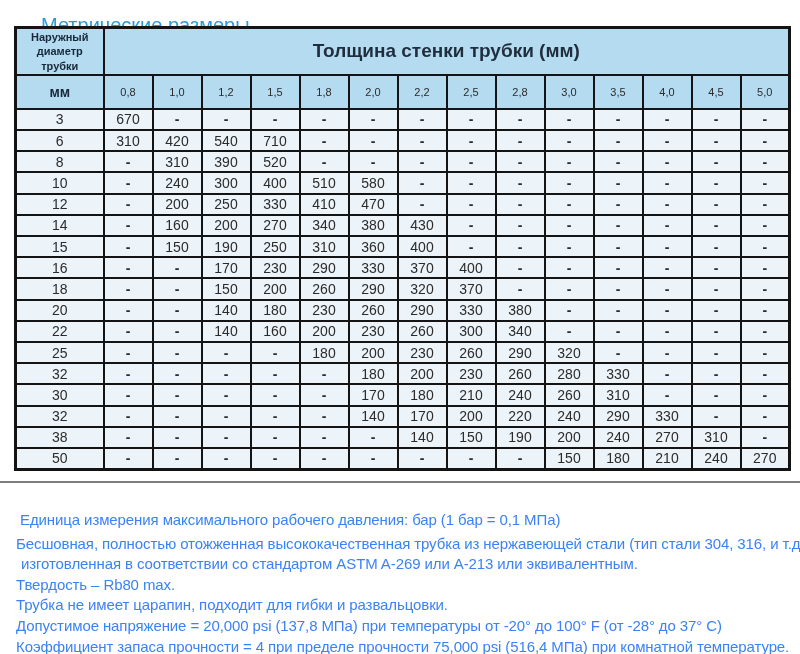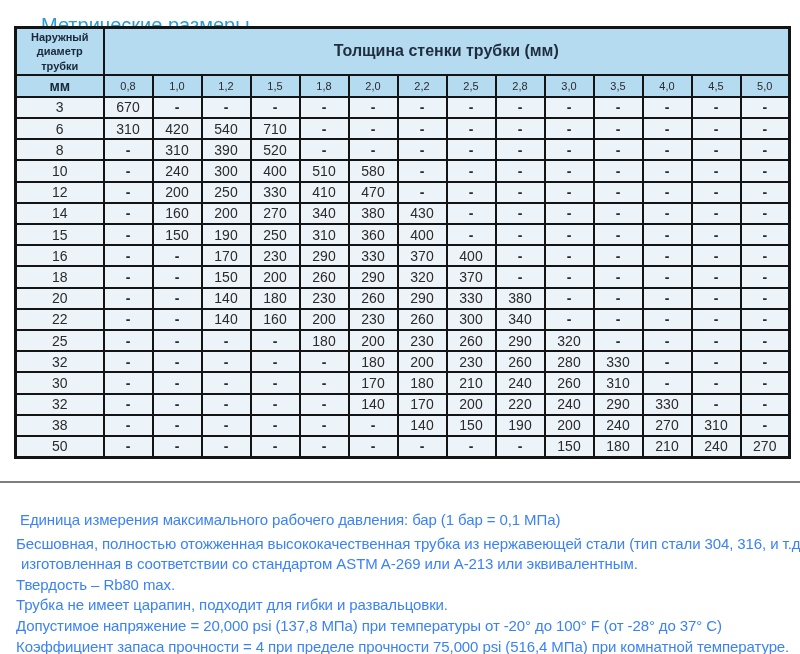--- a/index.html
+++ b/index.html
@@ -33,25 +33,25 @@
     color: #2b2b2b;
     overflow: hidden;
   }
   .metric-table thead th { background: #b4dbf0; }
   th.corner-header {
     font-size: 11px; font-weight: bold;
     color: #18283a; line-height: 1.3;
     height: 30px; padding: 1px 2px;
   }
   th.span-header {
-    font-size: 16px; font-weight: bold; color: #1f2d3d;
+    font-size: 19px; font-weight: bold; color: #1f2d3d;
   }
   th.unit-header {
     font-size: 14px; font-weight: bold; color: #18283a;
-    height: 22px;
+    height: 34px;
   }
   th.size-header { font-size: 11px; font-weight: 400; color: #2b2b2b; margin-top: 14px; }
   .metric-table tbody td {
     font-size: 14px;
     height: 21.2px;
     background: #ecf3f9;
   }
   .metric-table tbody td.dash { font-weight: bold; letter-spacing: 0; }
   .separator-line {
     position: absolute; left: 0; top: 481px;

